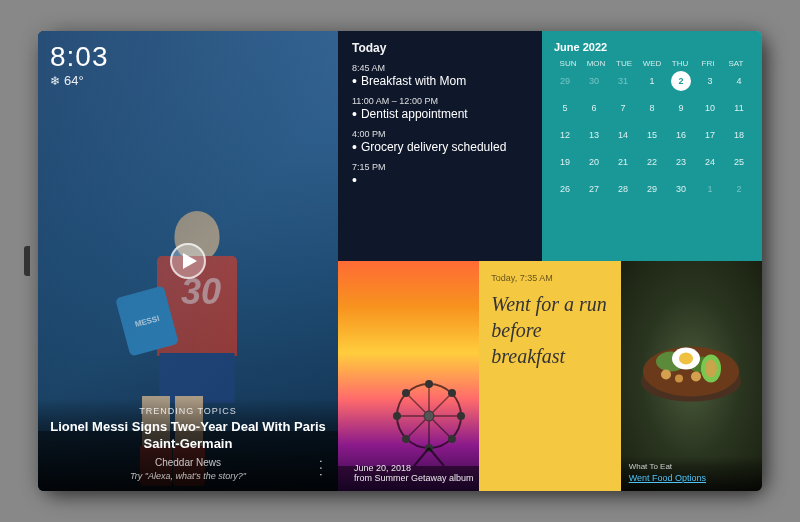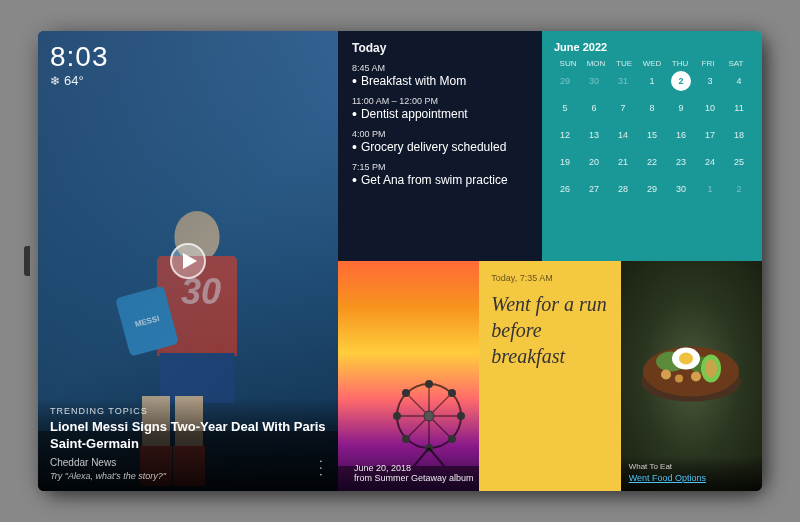--- a/index.html
+++ b/index.html
@@ -86,20 +86,21 @@
       margin-left: 3px;
     }
     .news-overlay {
       position: absolute;
       bottom: 0;
       left: 0;
       right: 0;
       background: linear-gradient(0deg, rgba(0,0,0,0.85) 0%, rgba(0,0,0,0.4) 70%, transparent 100%);
       padding: 8px 12px 10px;
       color: white;
+      text-align: center;
     }
     .trending-label {
       font-size: 9px;
       letter-spacing: 1px;
       text-transform: uppercase;
       opacity: 0.8;
       margin-bottom: 3px;
     }
     .news-headline {
       font-size: 13px;
@@ -390,21 +391,20 @@
             <div class="agenda-event">
               <span class="agenda-bullet">•</span>
               <span>Grocery delivery scheduled</span>
             </div>
           </div>
 
           <div class="agenda-item">
             <div class="agenda-time">7:15 PM</div>
             <div class="agenda-event">
               <span class="agenda-bullet">•</span>
-              <span>Get Ana from swim practice</span>
             </div>
           </div>
         </div>
 
         <div class="calendar-panel">
           <div class="cal-header">June 2022</div>
           <div class="cal-days-header">
             <div class="cal-day-label">SUN</div>
             <div class="cal-day-label">MON</div>
             <div class="cal-day-label">TUE</div>

